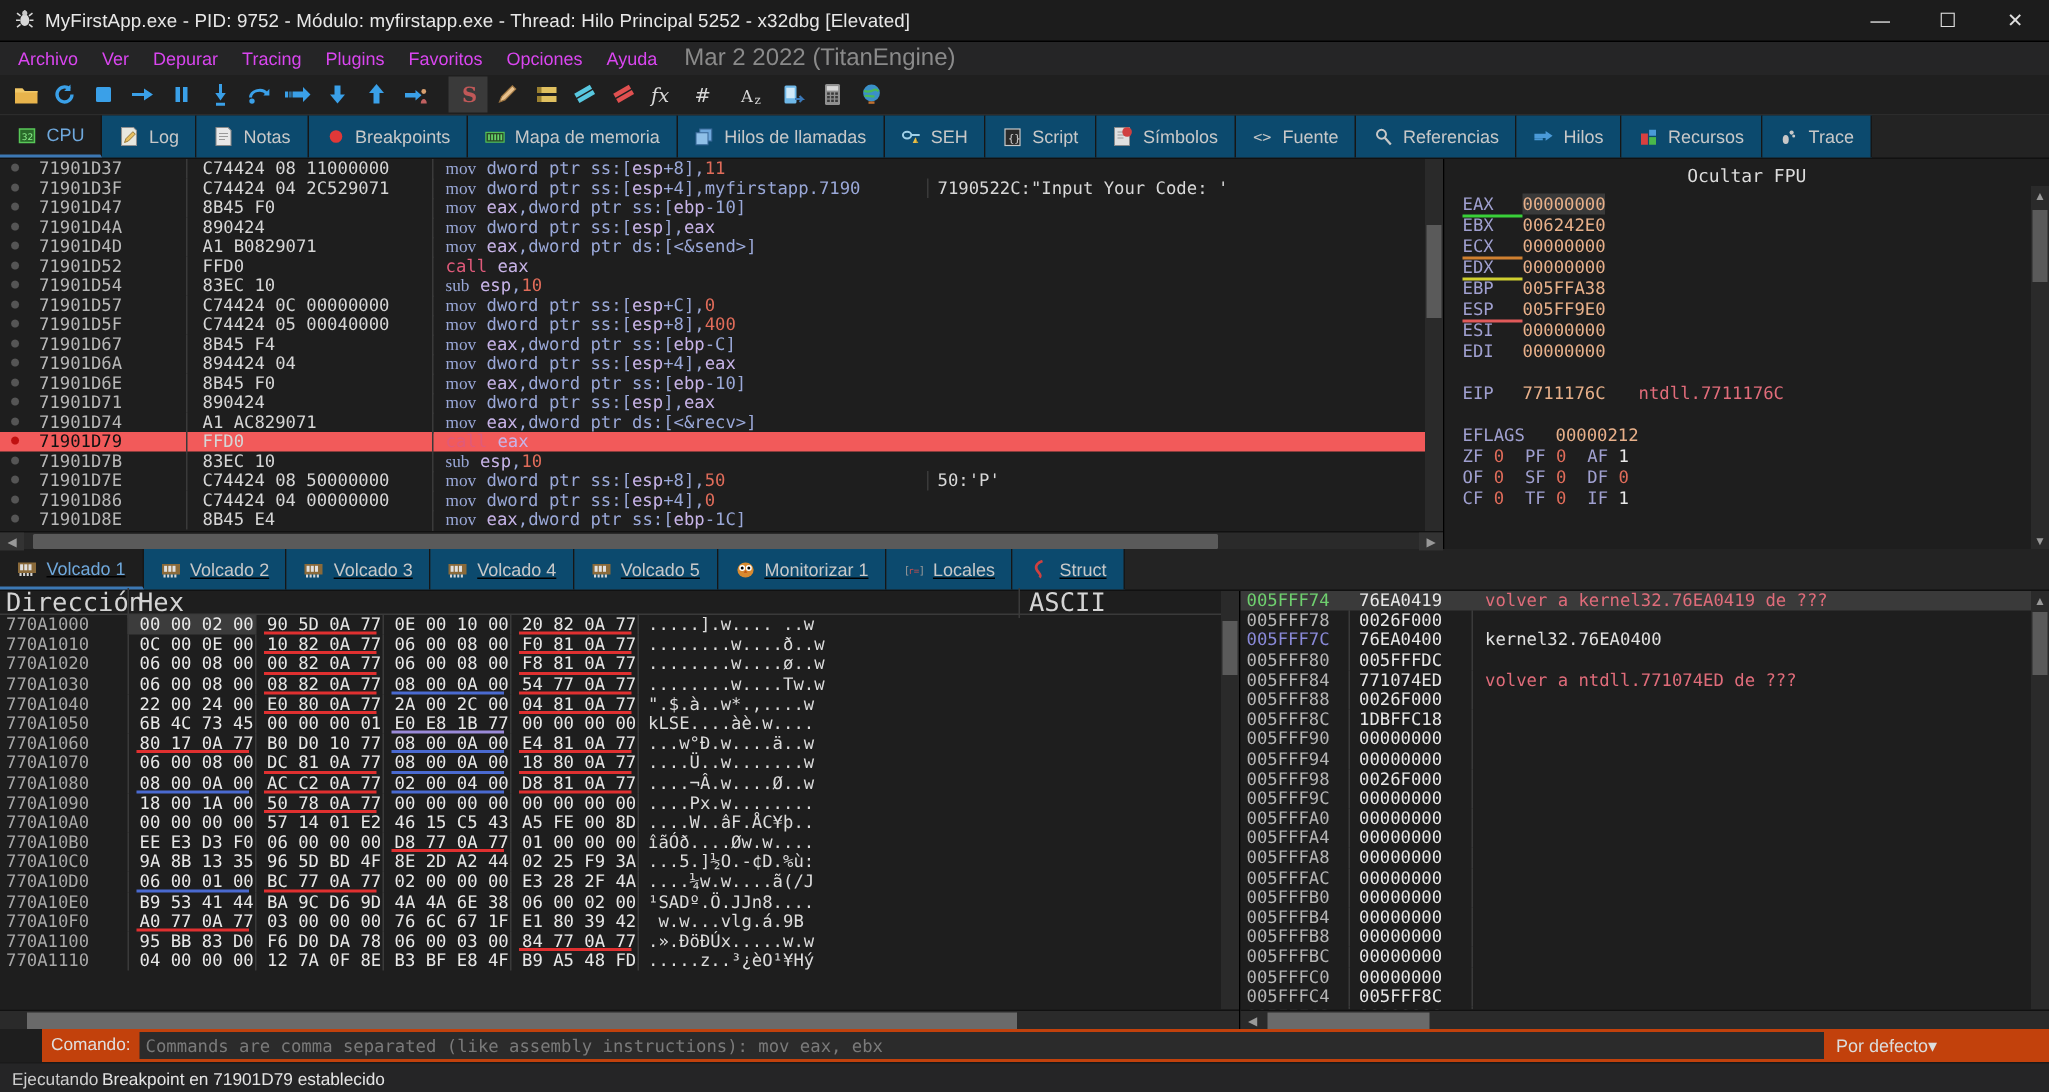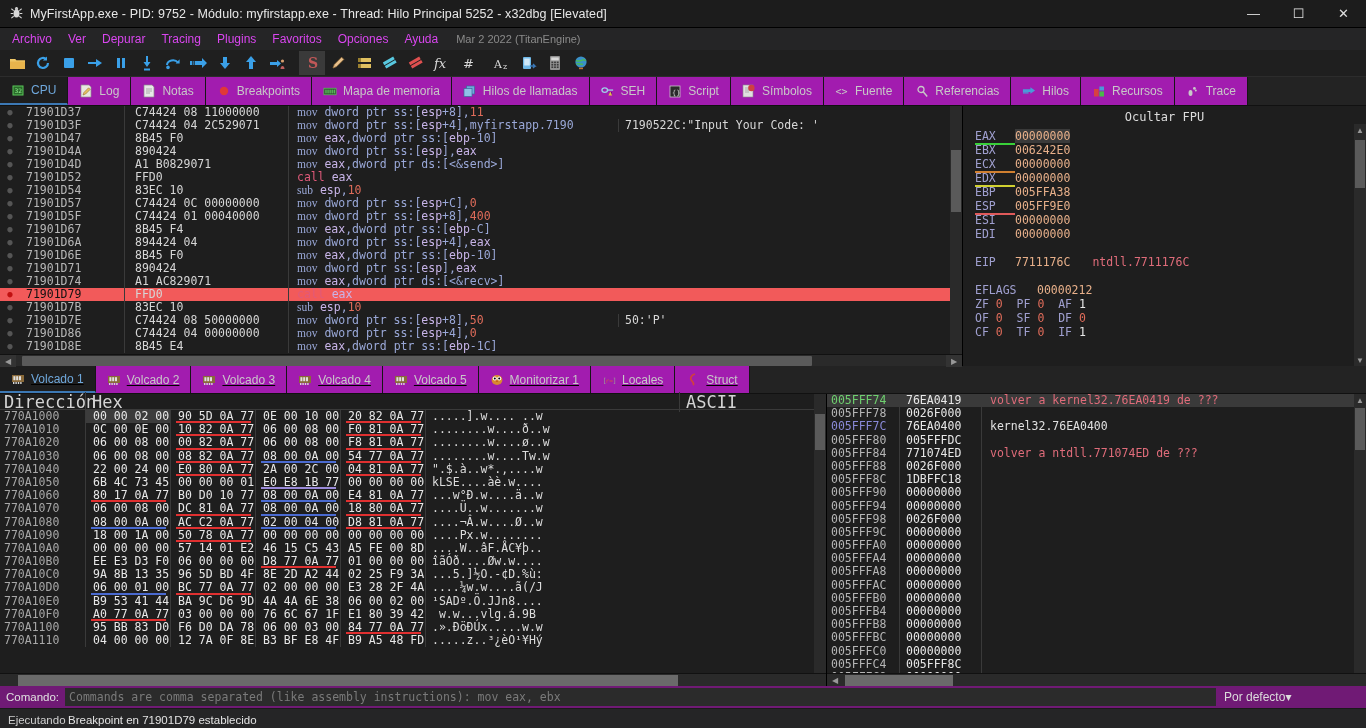--- a/index.html
+++ b/index.html
@@ -18,35 +18,35 @@
   }
   #titlebar .bug{ width:22px; text-align:center; font-size:13px; color:#d9d9d9; margin-left:5px;}
   #title-text{ color:#e8e8e8; font-size:12.5px; margin-left:3px; letter-spacing:.1px;}
   #winbtns{ margin-left:auto; display:flex; height:28px; }
   #winbtns div{ width:45px; height:28px; display:flex; align-items:center; justify-content:center;
       color:#e0e0e0; font-size:13px; }
 
   
   #menubar{ height:22px; background:#252526; display:flex; align-items:center; padding-left:4px; }
   #menubar .mi{ color:#d946ef; font-size:12px; padding:2px 8px; }
-  #menubar .ver{ color:#8a8a8a; font-size:11px; padding:2px 10px; }
+  #menubar .ver{ color:#8a8a8a; font-size:16px; padding:2px 10px; }
 
   
   #toolbar{ height:27px; background:#1f1f1f; display:flex; align-items:center; padding-left:4px;
      border-bottom:1px solid #2c2c2c;}
   .tbtn{ width:26px; height:24px; display:flex; align-items:center; justify-content:center; }
   .tbtn svg{ display:block; }
   .tsep{ width:9px; }
 
   
   #tabstrip{ height:29px; background:#232323; display:flex; align-items:stretch;
       border-bottom:1px solid #111; }
   .tab{ display:flex; align-items:center; gap:6px; padding:0 11px;
       color:#c8c8c8; font-size:12px; border-right:1px solid #161616;
-      background:#a21caf; }
+      background:#0c4a6e; }
   .tab.active{ background:#1e1e1e; color:#6fa8dc; border-bottom:2px solid #3c78b4; }
   .tab .ic{ width:14px; height:14px; display:flex; align-items:center; justify-content:center; }
 
   
   #cpu{ height:260px; display:flex; background:#1e1e1e; }
   #disasm{ width:963px; position:relative; background:#1e1e1e; border-right:1px solid #000;
       display:flex; flex-direction:column; }
   #disrows{ flex:1; overflow:hidden; position:relative; }
   .drow{ height:13px; display:flex; align-items:center; font-size:11.5px; white-space:pre; line-height:13px;}
   .drow .bp{ width:20px; text-align:center; color:#555; font-size:9px; }
@@ -123,21 +123,21 @@
   .srow .sa.g{ color:#6fd06f; }
   .srow .sa.b{ color:#8a8ad8; }
   .srow .sv{ width:82px; border-left:1px solid #3a3a3a; padding-left:6px; color:#e8e8e8;}
   .srow .sc{ flex:1; border-left:1px solid #3a3a3a; padding-left:8px; color:#e06c7a;}
   .srow .sc.w{ color:#e0e0e0; }
   .srow.cur{ background:#3a3a3a; }
   #stack-hsb{ height:13px; background:#2a2a2a; border-top:1px solid #111; position:relative;}
   #stack-hsb .thumb{ position:absolute; left:18px; top:1px; height:11px; width:108px; background:#6a6a6a;}
 
   
-  #cmdbar{ height:22px; background:#701a75; display:flex; align-items:center; }
+  #cmdbar{ height:22px; background:#c2410c; display:flex; align-items:center;margin-left:28px; }
   #cmdbar .lbl{ color:#e0e0e0; font-size:11.5px; padding:0 6px 0 6px;}
   #cmdinput{ flex:1; height:18px; background:#2b2b2b; border:none; outline:none;
       color:#d0d0d0; font-size:11.5px; padding-left:4px;}
   #cmdinput::placeholder{ color:#7a7a7a;}
   #cmdsel{ width:150px; display:flex; align-items:center; justify-content:flex-start;
       color:#dcdcdc; font-size:12px; padding:0 8px;}
 
   
   #status{ height:22px; background:#252526; display:flex; align-items:center; border-top:1px solid #1a1a1a;}
   #status .s1{ color:#cfcfcf; font-size:11.5px; padding-left:8px; width:68px;}
@@ -470,21 +470,21 @@
   <div id="disasm">
     <div id="disrows">
         <div class="drow mono"><span class="bp">●</span><span class="addr">71901D37</span><span class="bytes">C74424 08 11000000</span><span class="ins"><span class="m">mov</span> dword ptr ss:[<span class="r">esp</span>+8],<span class="n">11</span></span><span class="cmt str"></span></div>
         <div class="drow mono"><span class="bp">●</span><span class="addr">71901D3F</span><span class="bytes">C74424 04 2C529071</span><span class="ins"><span class="m">mov</span> dword ptr ss:[<span class="r">esp</span>+4],myfirstapp.7190</span><span class="cmt str">7190522C:"Input Your Code: '</span></div>
         <div class="drow mono"><span class="bp">●</span><span class="addr">71901D47</span><span class="bytes">8B45 F0</span><span class="ins"><span class="m">mov</span> <span class="r">eax</span>,dword ptr ss:[<span class="r">ebp</span>-10]</span><span class="cmt str"></span></div>
         <div class="drow mono"><span class="bp">●</span><span class="addr">71901D4A</span><span class="bytes">890424</span><span class="ins"><span class="m">mov</span> dword ptr ss:[<span class="r">esp</span>],<span class="r">eax</span></span><span class="cmt str"></span></div>
         <div class="drow mono"><span class="bp">●</span><span class="addr">71901D4D</span><span class="bytes">A1 B0829071</span><span class="ins"><span class="m">mov</span> <span class="r">eax</span>,dword ptr ds:[&lt;&amp;send&gt;]</span><span class="cmt str"></span></div>
         <div class="drow mono"><span class="bp">●</span><span class="addr">71901D52</span><span class="bytes">FFD0</span><span class="ins"><span class="call">call</span> <span class="r">eax</span></span><span class="cmt str"></span></div>
         <div class="drow mono"><span class="bp">●</span><span class="addr">71901D54</span><span class="bytes">83EC 10</span><span class="ins"><span class="m">sub</span> <span class="r">esp</span>,<span class="n">10</span></span><span class="cmt str"></span></div>
         <div class="drow mono"><span class="bp">●</span><span class="addr">71901D57</span><span class="bytes">C74424 0C 00000000</span><span class="ins"><span class="m">mov</span> dword ptr ss:[<span class="r">esp</span>+C],<span class="n">0</span></span><span class="cmt str"></span></div>
-        <div class="drow mono"><span class="bp">●</span><span class="addr">71901D5F</span><span class="bytes">C74424 01 00040000</span><span class="ins"><span class="m">mov</span> dword ptr ss:[<span class="r">esp</span>+8],<span class="n">400</span></span><span class="cmt str"></span></div>
+        <div class="drow mono"><span class="bp">●</span><span class="addr">71901D5F</span><span class="bytes">C74424 05 00040000</span><span class="ins"><span class="m">mov</span> dword ptr ss:[<span class="r">esp</span>+8],<span class="n">400</span></span><span class="cmt str"></span></div>
         <div class="drow mono"><span class="bp">●</span><span class="addr">71901D67</span><span class="bytes">8B45 F4</span><span class="ins"><span class="m">mov</span> <span class="r">eax</span>,dword ptr ss:[<span class="r">ebp</span>-C]</span><span class="cmt str"></span></div>
         <div class="drow mono"><span class="bp">●</span><span class="addr">71901D6A</span><span class="bytes">894424 04</span><span class="ins"><span class="m">mov</span> dword ptr ss:[<span class="r">esp</span>+4],<span class="r">eax</span></span><span class="cmt str"></span></div>
         <div class="drow mono"><span class="bp">●</span><span class="addr">71901D6E</span><span class="bytes">8B45 F0</span><span class="ins"><span class="m">mov</span> <span class="r">eax</span>,dword ptr ss:[<span class="r">ebp</span>-10]</span><span class="cmt str"></span></div>
         <div class="drow mono"><span class="bp">●</span><span class="addr">71901D71</span><span class="bytes">890424</span><span class="ins"><span class="m">mov</span> dword ptr ss:[<span class="r">esp</span>],<span class="r">eax</span></span><span class="cmt str"></span></div>
         <div class="drow mono"><span class="bp">●</span><span class="addr">71901D74</span><span class="bytes">A1 AC829071</span><span class="ins"><span class="m">mov</span> <span class="r">eax</span>,dword ptr ds:[&lt;&amp;recv&gt;]</span><span class="cmt str"></span></div>
         <div class="drow mono cur"><span class="bp">●</span><span class="addr">71901D79</span><span class="bytes">FFD0</span><span class="ins"><span class="call">call</span> <span class="r">eax</span></span><span class="cmt str"></span></div>
         <div class="drow mono"><span class="bp">●</span><span class="addr">71901D7B</span><span class="bytes">83EC 10</span><span class="ins"><span class="m">sub</span> <span class="r">esp</span>,<span class="n">10</span></span><span class="cmt str"></span></div>
         <div class="drow mono"><span class="bp">●</span><span class="addr">71901D7E</span><span class="bytes">C74424 08 50000000</span><span class="ins"><span class="m">mov</span> dword ptr ss:[<span class="r">esp</span>+8],<span class="n">50</span></span><span class="cmt str">50:'P'</span></div>
         <div class="drow mono"><span class="bp">●</span><span class="addr">71901D86</span><span class="bytes">C74424 04 00000000</span><span class="ins"><span class="m">mov</span> dword ptr ss:[<span class="r">esp</span>+4],<span class="n">0</span></span><span class="cmt str"></span></div>
         <div class="drow mono"><span class="bp">●</span><span class="addr">71901D8E</span><span class="bytes">8B45 E4</span><span class="ins"><span class="m">mov</span> <span class="r">eax</span>,dword ptr ss:[<span class="r">ebp</span>-1C]</span><span class="cmt str"></span></div>

